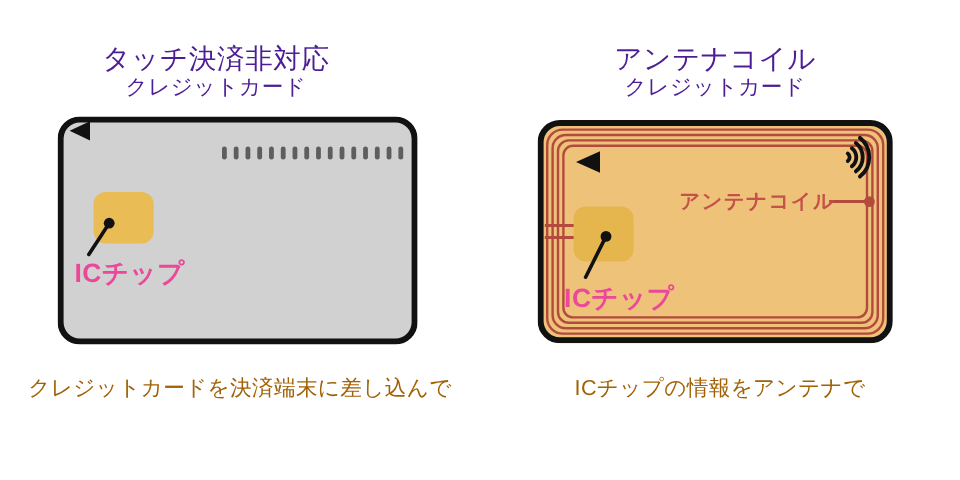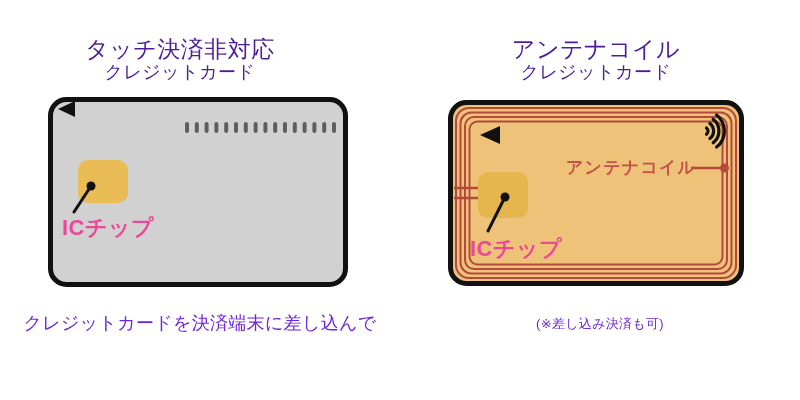--- a/index.html
+++ b/index.html
@@ -4,21 +4,21 @@
 <style>
   html,body{margin:0;padding:0;background:#ffffff;}
   .page{position:relative;width:800px;height:400px;background:#ffffff;overflow:hidden;
         font-family:"Liberation Sans","DejaVu Sans",sans-serif;color:#1a1a1a;}
   .abs{position:absolute;}
   .title{top:36px;text-align:center;font-weight:normal;color:#4c1d95;}
   .title .l1{font-size:23px;line-height:26px;letter-spacing:0.5px;}
   .title .l2{font-size:18px;line-height:21px;letter-spacing:0.5px;text-align:center;}
   .chip-label{font-size:22px;font-weight:bold;color:#ec4899;letter-spacing:0.5px;}
   .antenna-label{font-size:17px;font-weight:bold;color:#c4524a;letter-spacing:1.2px;}
-  .caption{text-align:center;font-size:18px;line-height:23.5px;color:#6d28d9;letter-spacing:0.3px;}
+  .caption{text-align:center;font-size:18px;line-height:23.5px;color:#a16207;letter-spacing:0.3px;}
   .caption .note{font-size:13px;line-height:20px;margin-top:2px;}
   .coil-stroke{stroke:#b34a3e;fill:none;stroke-width:2;}
   svg{display:block;}
 </style>
 </head>
 <body>
 
 <div class="page">
 
   <div class="abs title" style="left:0;width:360px;">
@@ -89,16 +89,16 @@
     <rect x="30" y="72" width="50" height="46" rx="10" fill="#e5b64e"></rect>
     <line x1="57" y1="97" x2="40" y2="131" stroke="#111111" stroke-width="3" stroke-linecap="round"></line>
     <circle cx="57" cy="97" r="4.5" fill="#111111"></circle>
   </svg>
 
   <div class="abs antenna-label" style="left:566px;top:156px;">アンテナコイル</div>
 
   <div class="abs chip-label" style="left:470px;top:234px;">ICチップ</div>
 
   <div class="abs caption" style="left:400px;top:312px;width:400px;">
-    <div class="note">(※差し込み決済も可)</div>
+    <div>ICチップの情報をアンテナで</div>
   </div>
 
 </div>
 
 </body></html>

